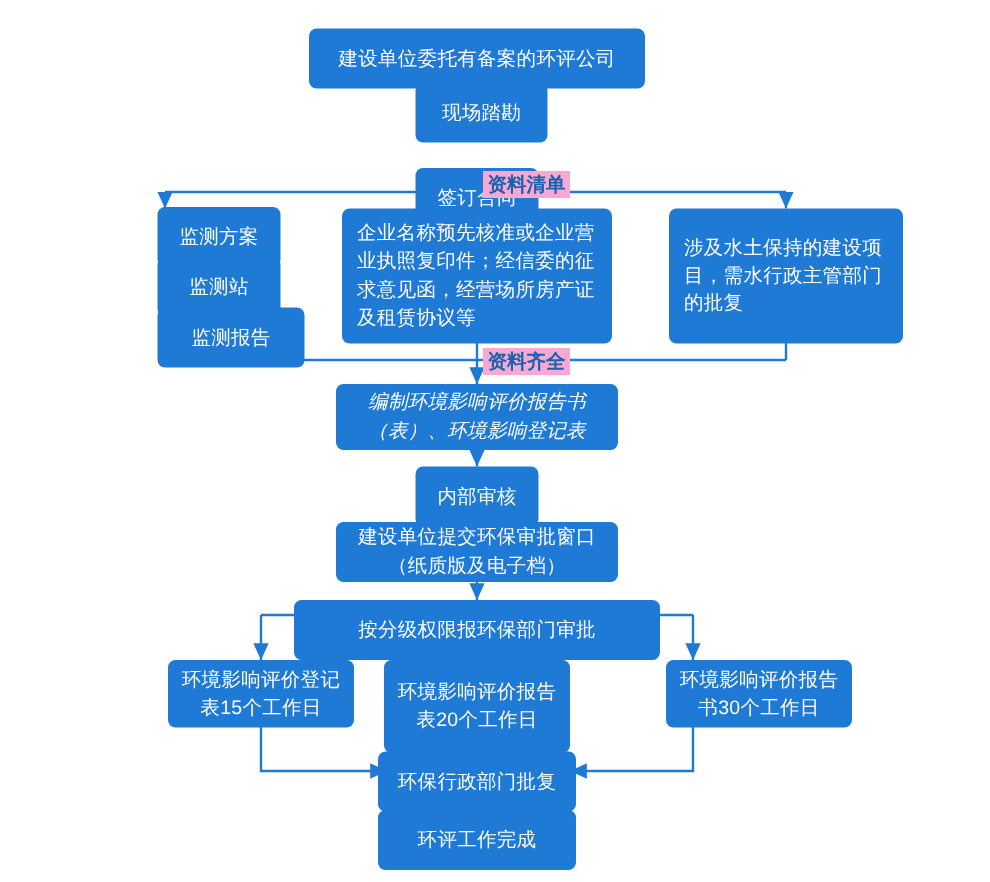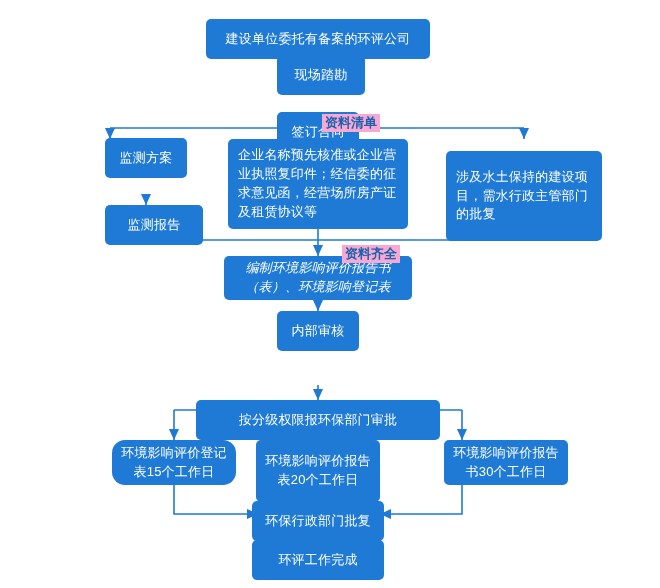--- a/index.html
+++ b/index.html
@@ -111,41 +111,43 @@
   </svg>
 
   <div class="node" style="left:206px; top:19px; width:224px; height:26px;">建设单位委托有备案的环评公司</div>
 
   <div class="node" style="left:277px; top:55px; width:88px; height:26px;">现场踏勘</div>
 
   <div class="node" style="left:277px; top:88px; width:82px; height:26px;margin-top:24px;">签订合同</div>
 
   <div class="node small" style="left:105px; top:138px; width:82px; height:24px;">监测方案</div>
 
+  <div class="node small" style="left:105px; top:171px; width:82px; height:24px;">监测站</div>
 
   <div class="node small" style="left:105px; top:205px; width:98px; height:24px;">监测报告</div>
 
   <div class="node" style="left:228px; top:139px; width:180px; height:90px; padding:6px 10px; text-align:left; justify-content:flex-start;">企业名称预先核准或企业营业执照复印件；经信委的征求意见函，经营场所房产证及租赁协议等</div>
 
-  <div class="node" style="left:446px; top:139px; width:156px; height:90px; padding:9px 10px; text-align:left; justify-content:flex-start;margin-top:12px;">涉及水土保持的建设项目，需水行政主管部门的批复</div>
+  <div class="node" style="left:446px; top:139px; width:156px; height:90px; padding:9px 10px; text-align:left; justify-content:flex-start;">涉及水土保持的建设项目，需水行政主管部门的批复</div>
 
   <div class="node" style="left:224px; top:256px; width:188px; height:44px;font-style:italic;">编制环境影响评价报告书（表）、环境影响登记表</div>
 
   <div class="node" style="left:277px; top:311px; width:82px; height:27px;">内部审核</div>
 
+  <div class="node" style="left:224px; top:348px; width:188px; height:38px;">建设单位提交环保审批窗口（纸质版及电子档）</div>
 
   <div class="node" style="left:196px; top:400px; width:244px; height:25px;">按分级权限报环保部门审批</div>
 
-  <div class="node" style="left:112px; top:440px; width:124px; height:45px;border-radius:13px;">环境影响评价登记表15个工作日</div>
+  <div class="node" style="left:112px; top:440px; width:124px; height:45px;">环境影响评价登记表15个工作日</div>
 
   <div class="node" style="left:256px; top:440px; width:124px; height:62px;">环境影响评价报告表20个工作日</div>
 
   <div class="node" style="left:400px; top:440px; width:124px; height:45px;margin-left:44px;">环境影响评价报告书30个工作日</div>
 
   <div class="node" style="left:252px; top:501px; width:132px; height:27px;">环保行政部门批复</div>
 
   <div class="node" style="left:252px; top:540px; width:132px; height:27px;">环评工作完成</div>
 
   <div class="label" style="left:322px; top:114px;">资料清单</div>
 
-  <div class="label" style="left:322px; top:245px;margin-left:20px;">资料齐全</div>
+  <div class="label" style="left:322px; top:232px;">资料齐全</div>
 
 </div>
 
 </body></html>

